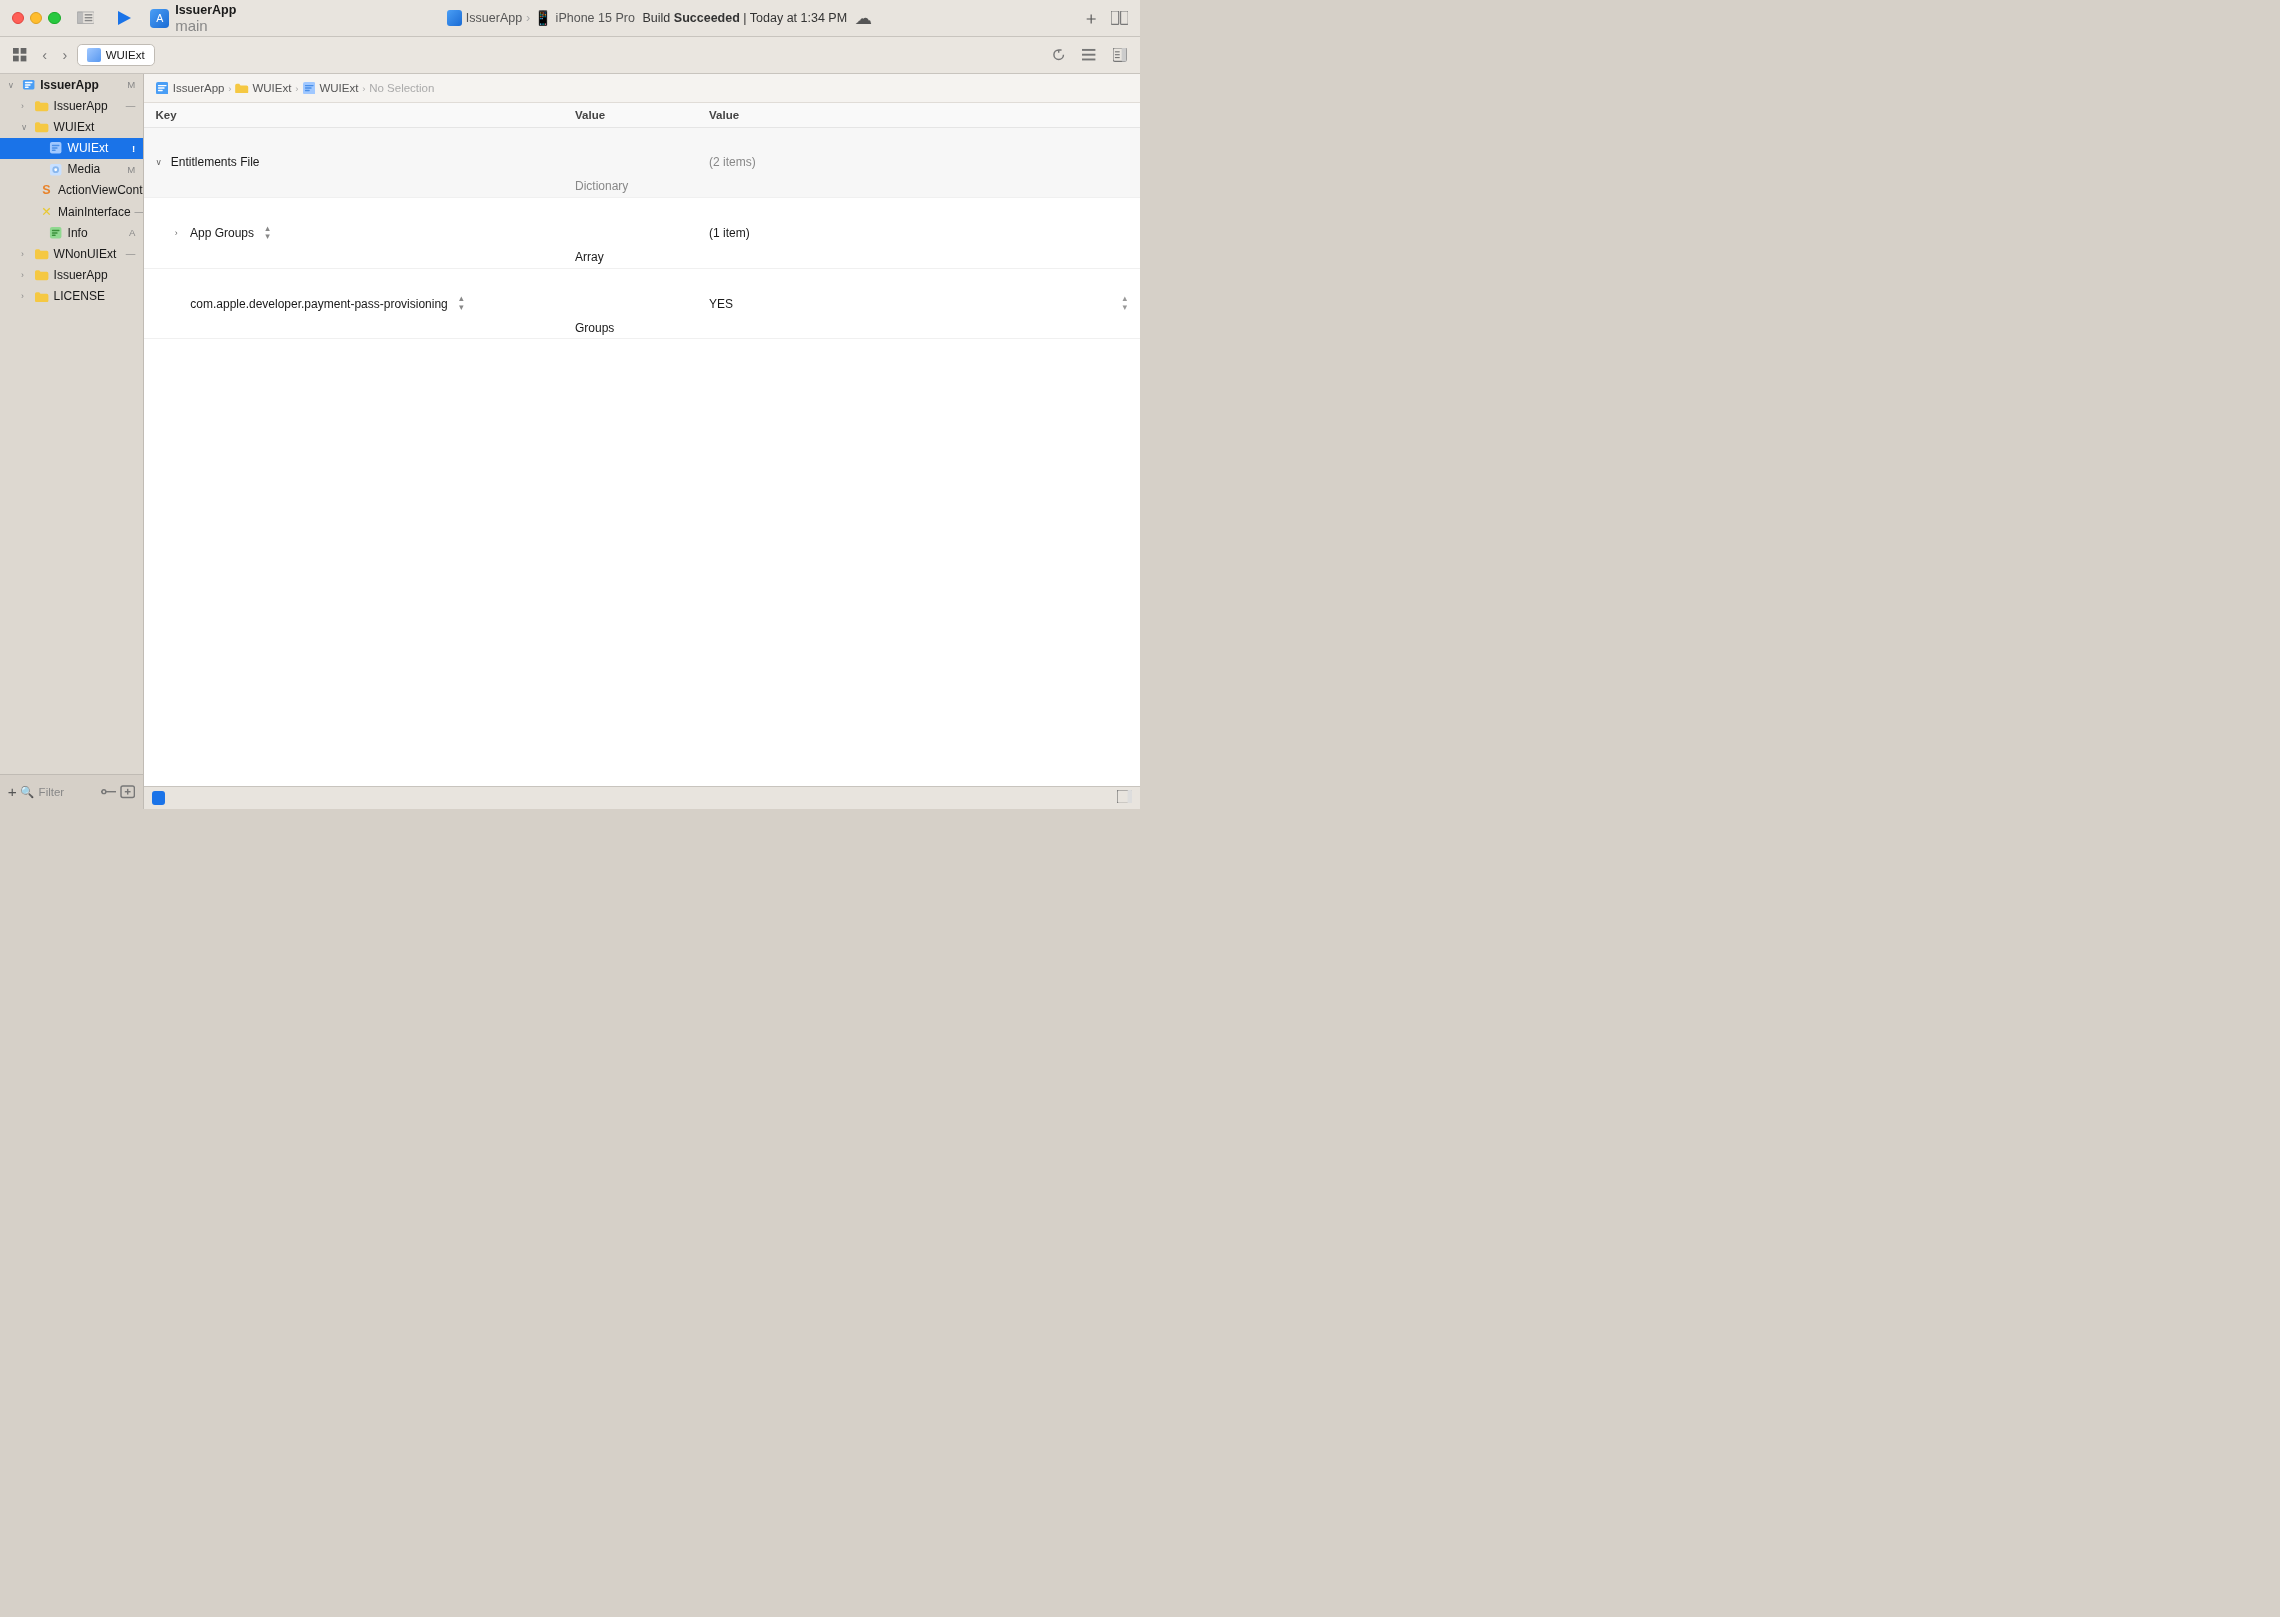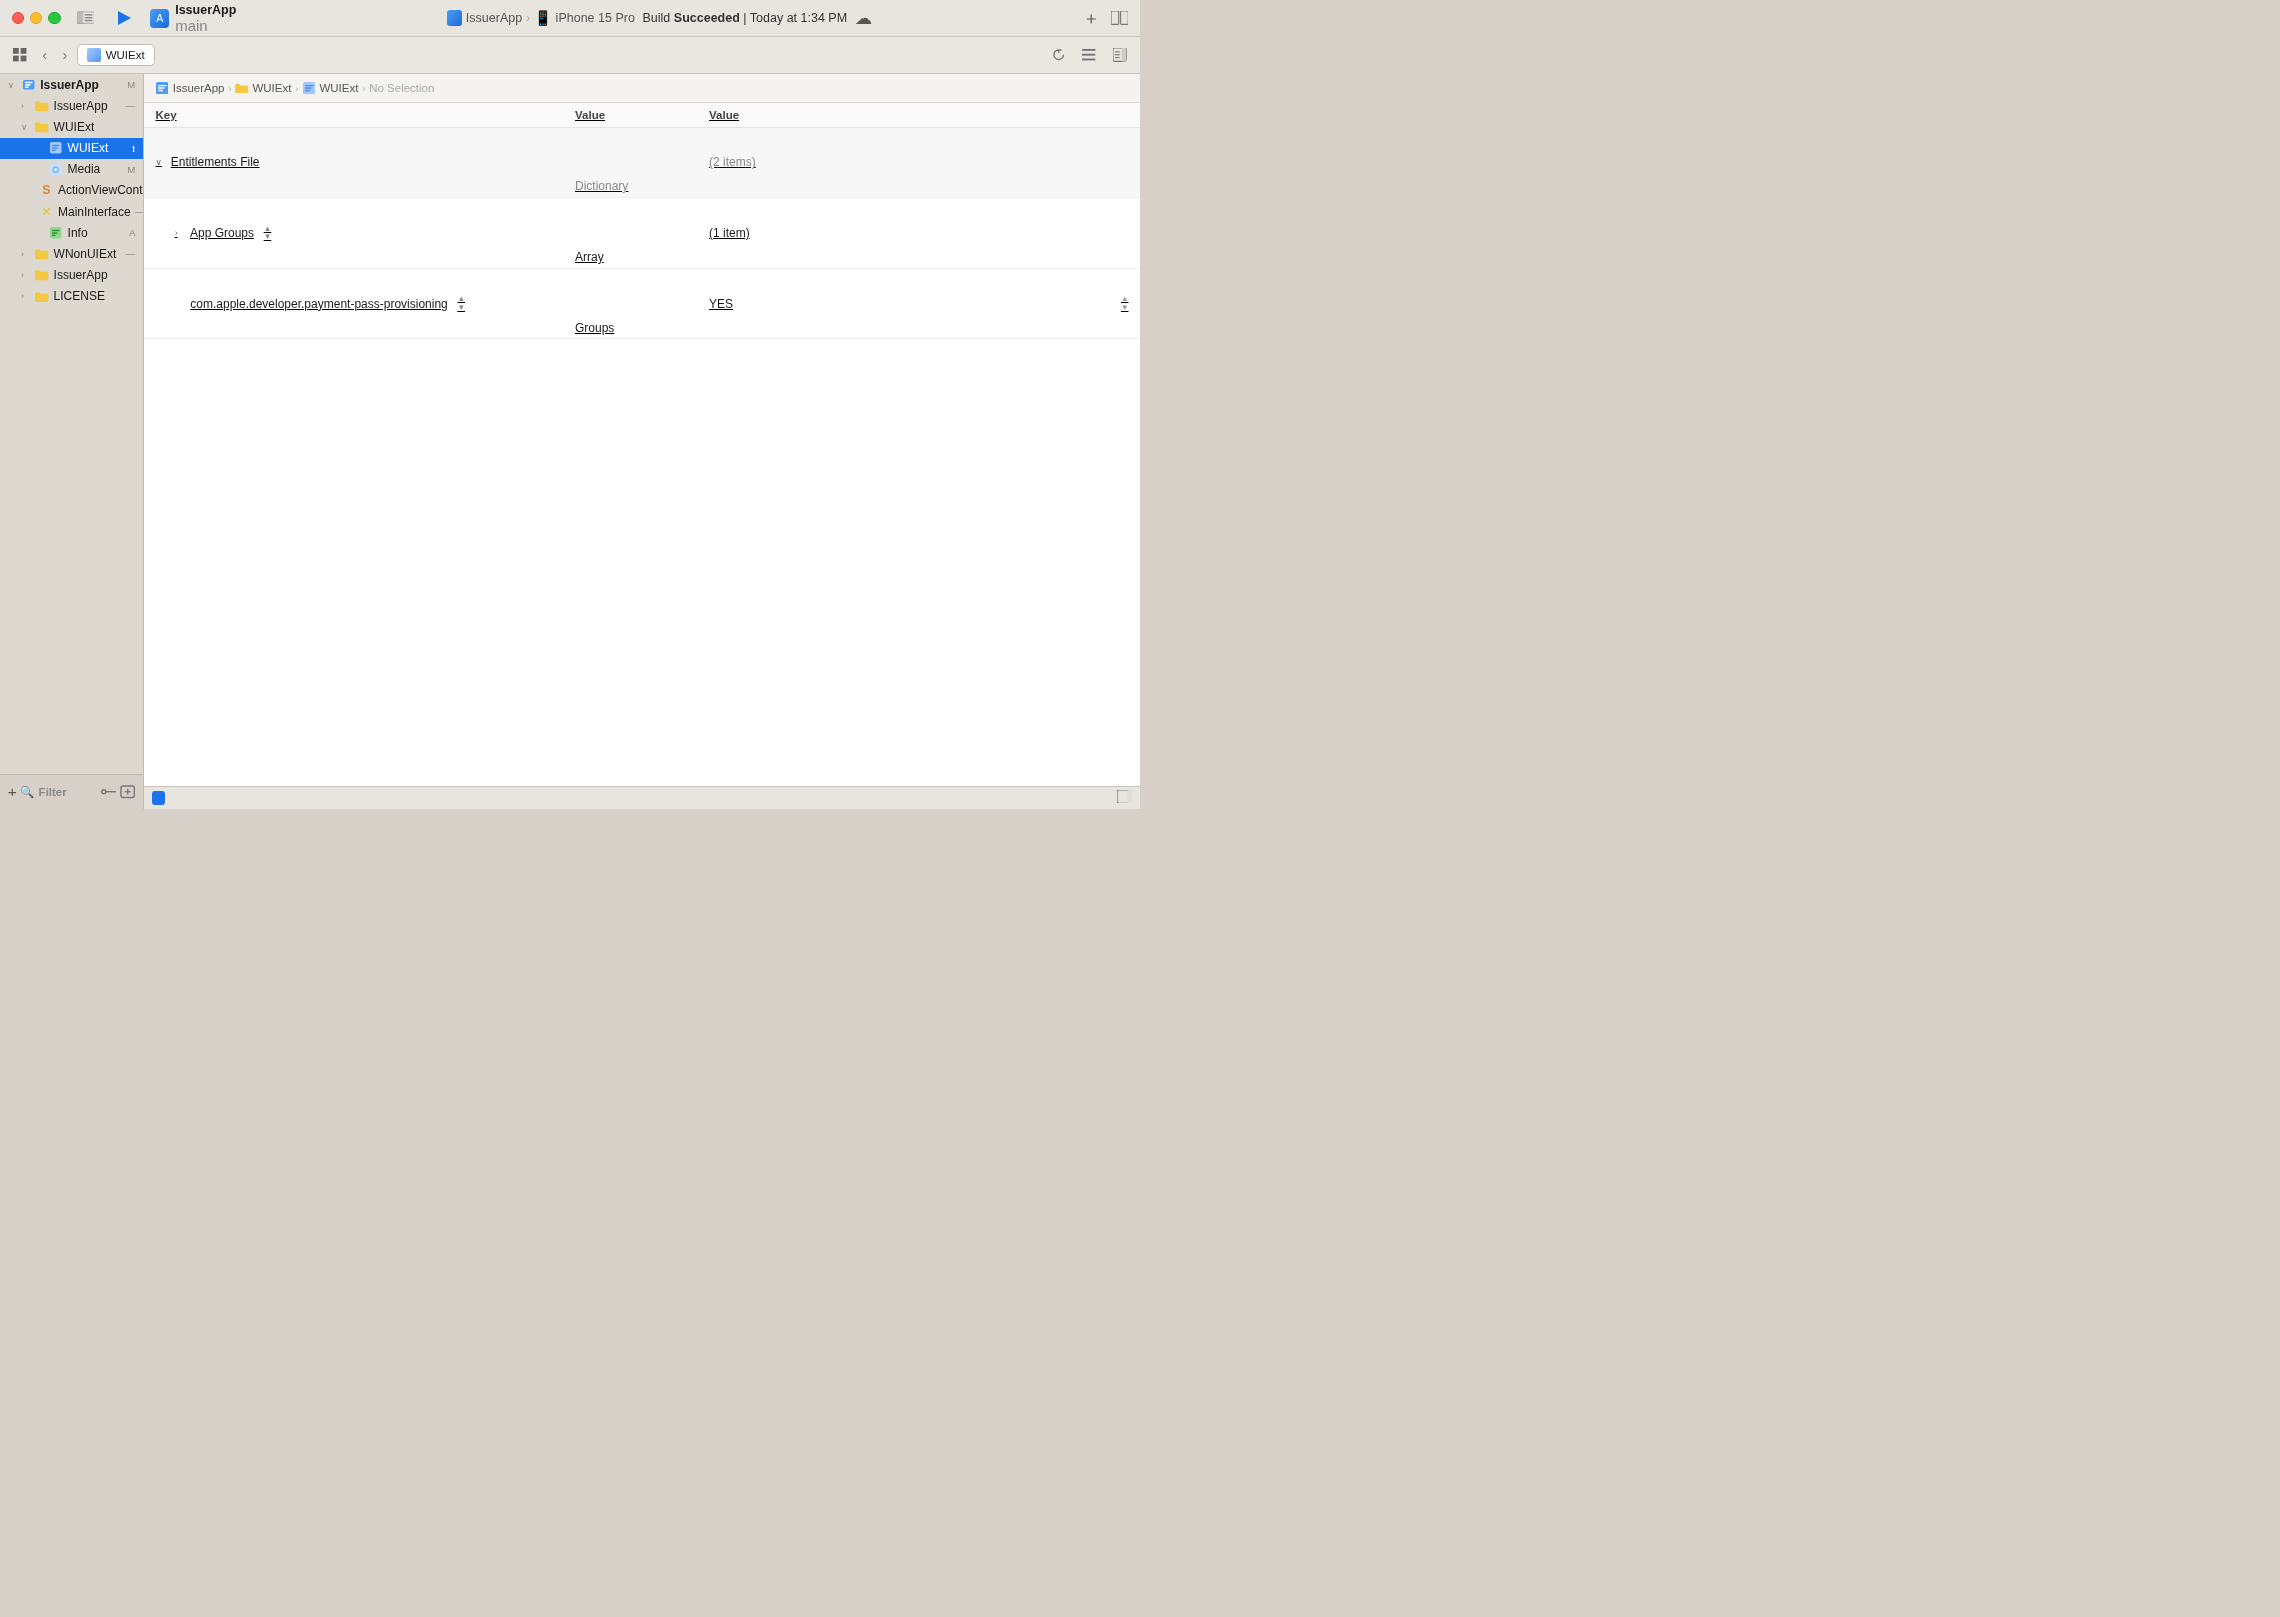--- a/index.html
+++ b/index.html
@@ -293,21 +293,20 @@
     }
     .filter-container {
       display: flex;
       align-items: center;
       gap: 3.8px;
       flex: 1;
     }
     .filter-text {
       font-size: 11.5px;
       color: #888;
-      font-weight: bold;
     }
 
     
     .editor-area {
       flex: 1;
       display: flex;
       flex-direction: column;
       background: white;
       overflow: hidden;
     }
@@ -341,21 +340,20 @@
       display: inline-flex;
       align-items: center;
       justify-content: center;
     }
 
     
     .plist-editor {
       flex: 1;
       overflow-y: auto;
       background: white;
-      text-decoration: underline;
     }
 
     .plist-header {
       display: grid;
       grid-template-columns: 1fr 134px 1fr;
       border-bottom: 1px solid #e5e5e5;
       padding: 5.8px 11.5px;
       font-size: 11.5px;
       font-weight: 600;
       color: #444;

